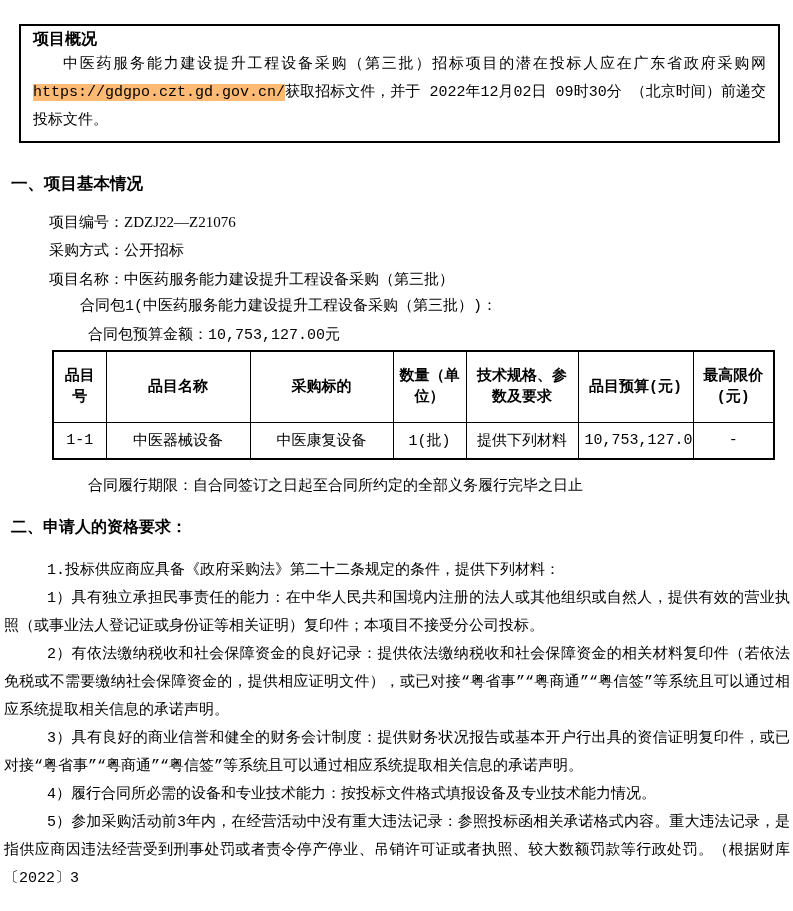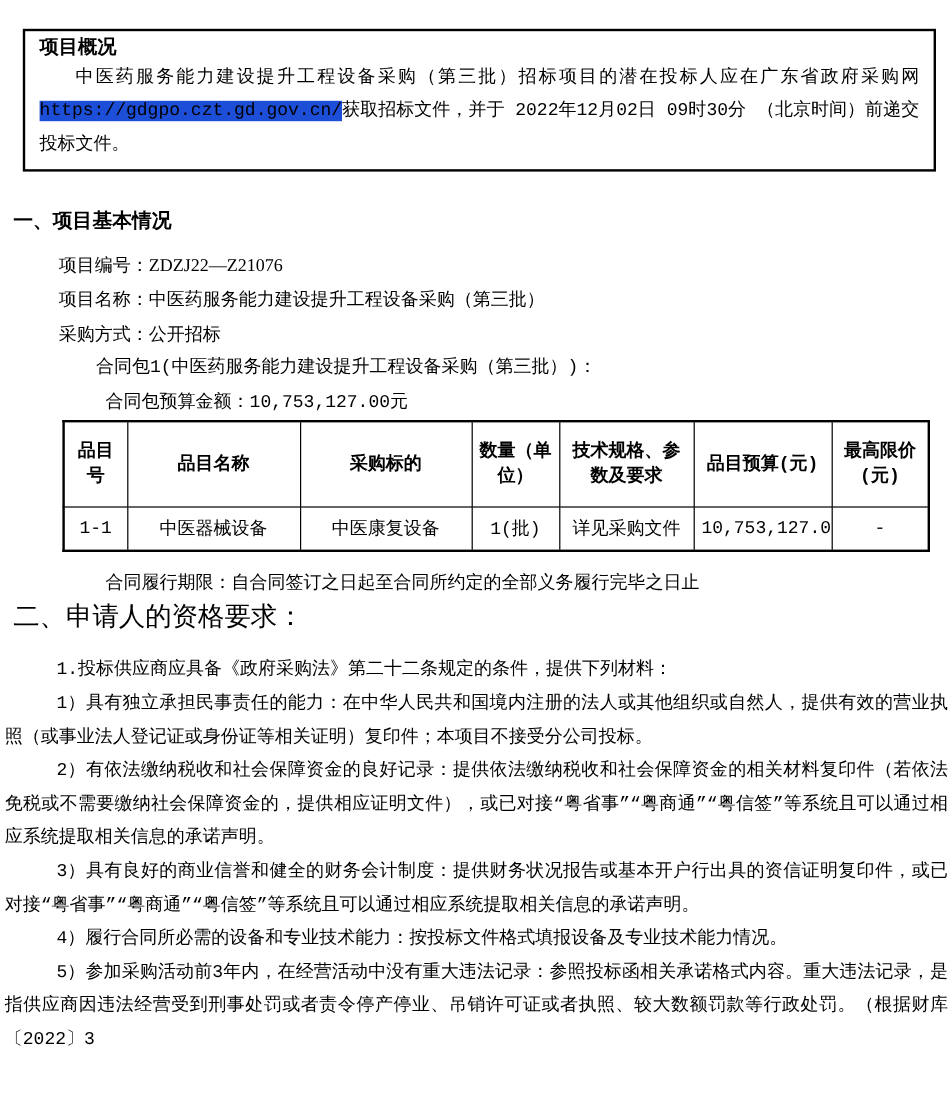--- a/index.html
+++ b/index.html
@@ -10,24 +10,24 @@
     font-size:15px;
   }
   
   .overview-box{
     margin:24px 13px 4px 19px;
     border:2px solid #000;
     padding:3px 12px 6px 12px;
   }
   .overview-title{font-weight:bold;font-size:16px;line-height:22px;margin:0;}
   .overview-para{margin:0;text-indent:2em;line-height:28px;text-align:justify;}
-  .url-hl{background:#1d4ed8;}
+  .url-hl{background:#fdba74;}
   
   .sec-heading{font-weight:bold;font-size:16.5px;line-height:18px;margin:33px 0 0 11px;}
-  .sec-heading2{font-weight:normal;font-size:22px;line-height:18px;margin:5px 0 0 11px;}
+  .sec-heading2{font-weight:bold;font-size:16px;line-height:18px;margin:17px 0 0 11px;}
   
   .fields{margin-top:14px;line-height:28.4px;}
   .field-line{margin-left:49px;font-family:Liberation Serif, serif;}
   .pkg-line{margin-left:80px;}
   .pkg-budget-line{margin-left:88px;}
   
   table.items{
     border-collapse:collapse;table-layout:fixed;
     margin:0 0 0 52px;width:721px;
     border:2px solid #000;
@@ -52,22 +52,22 @@
 
 <div class="overview-box">
   <p class="overview-title">项目概况</p>
   <p class="overview-para"><span>中医药服务能力建设提升工程设备采购（第三批）招标项目的潜在投标人应在广东省政府采购网</span><span class="url-hl">https://gdgpo.czt.gd.gov.cn/</span><span>获取招标文件，并于 2022年12月02日 09时30分 （北京时间）前递交投标文件。</span></p>
 </div>
 
 <div class="sec-heading">一、项目基本情况</div>
 
 <div class="fields">
   <div class="field-line"><span>项目编号：</span><span>ZDZJ22—Z21076</span></div>
+  <div class="field-line"><span>采购方式：</span><span>公开招标</span></div>
   <div class="field-line"><span>项目名称：</span><span>中医药服务能力建设提升工程设备采购（第三批）</span></div>
-  <div class="field-line"><span>采购方式：</span><span>公开招标</span></div>
   <div class="pkg-line">合同包1(中医药服务能力建设提升工程设备采购（第三批）)：</div>
   <div class="pkg-budget-line">合同包预算金额：10,753,127.00元</div>
 </div>
 
 <table class="items">
   <colgroup>
     <col style="width:53px">
       <col style="width:144px">
       <col style="width:143px">
     <col style="width:73px">
@@ -83,21 +83,21 @@
     <th>数量（单位）</th>
     <th>技术规格、参数及要求</th>
     <th>品目预算(元)</th>
     <th>最高限价(元)</th>
   </tr>
   <tr>
     <td>1-1</td>
     <td>中医器械设备</td>
     <td>中医康复设备</td>
     <td>1(批)</td>
-    <td>详见采购文件</td>
+    <td>提供下列材料</td>
     <td class="num">10,753,127.00</td>
     <td class="num">-</td>
   </tr>
 </tbody>
   </table>
 
 <div class="notes">
   <div>合同履行期限：自合同签订之日起至合同所约定的全部义务履行完毕之日止</div>
 </div>
 

